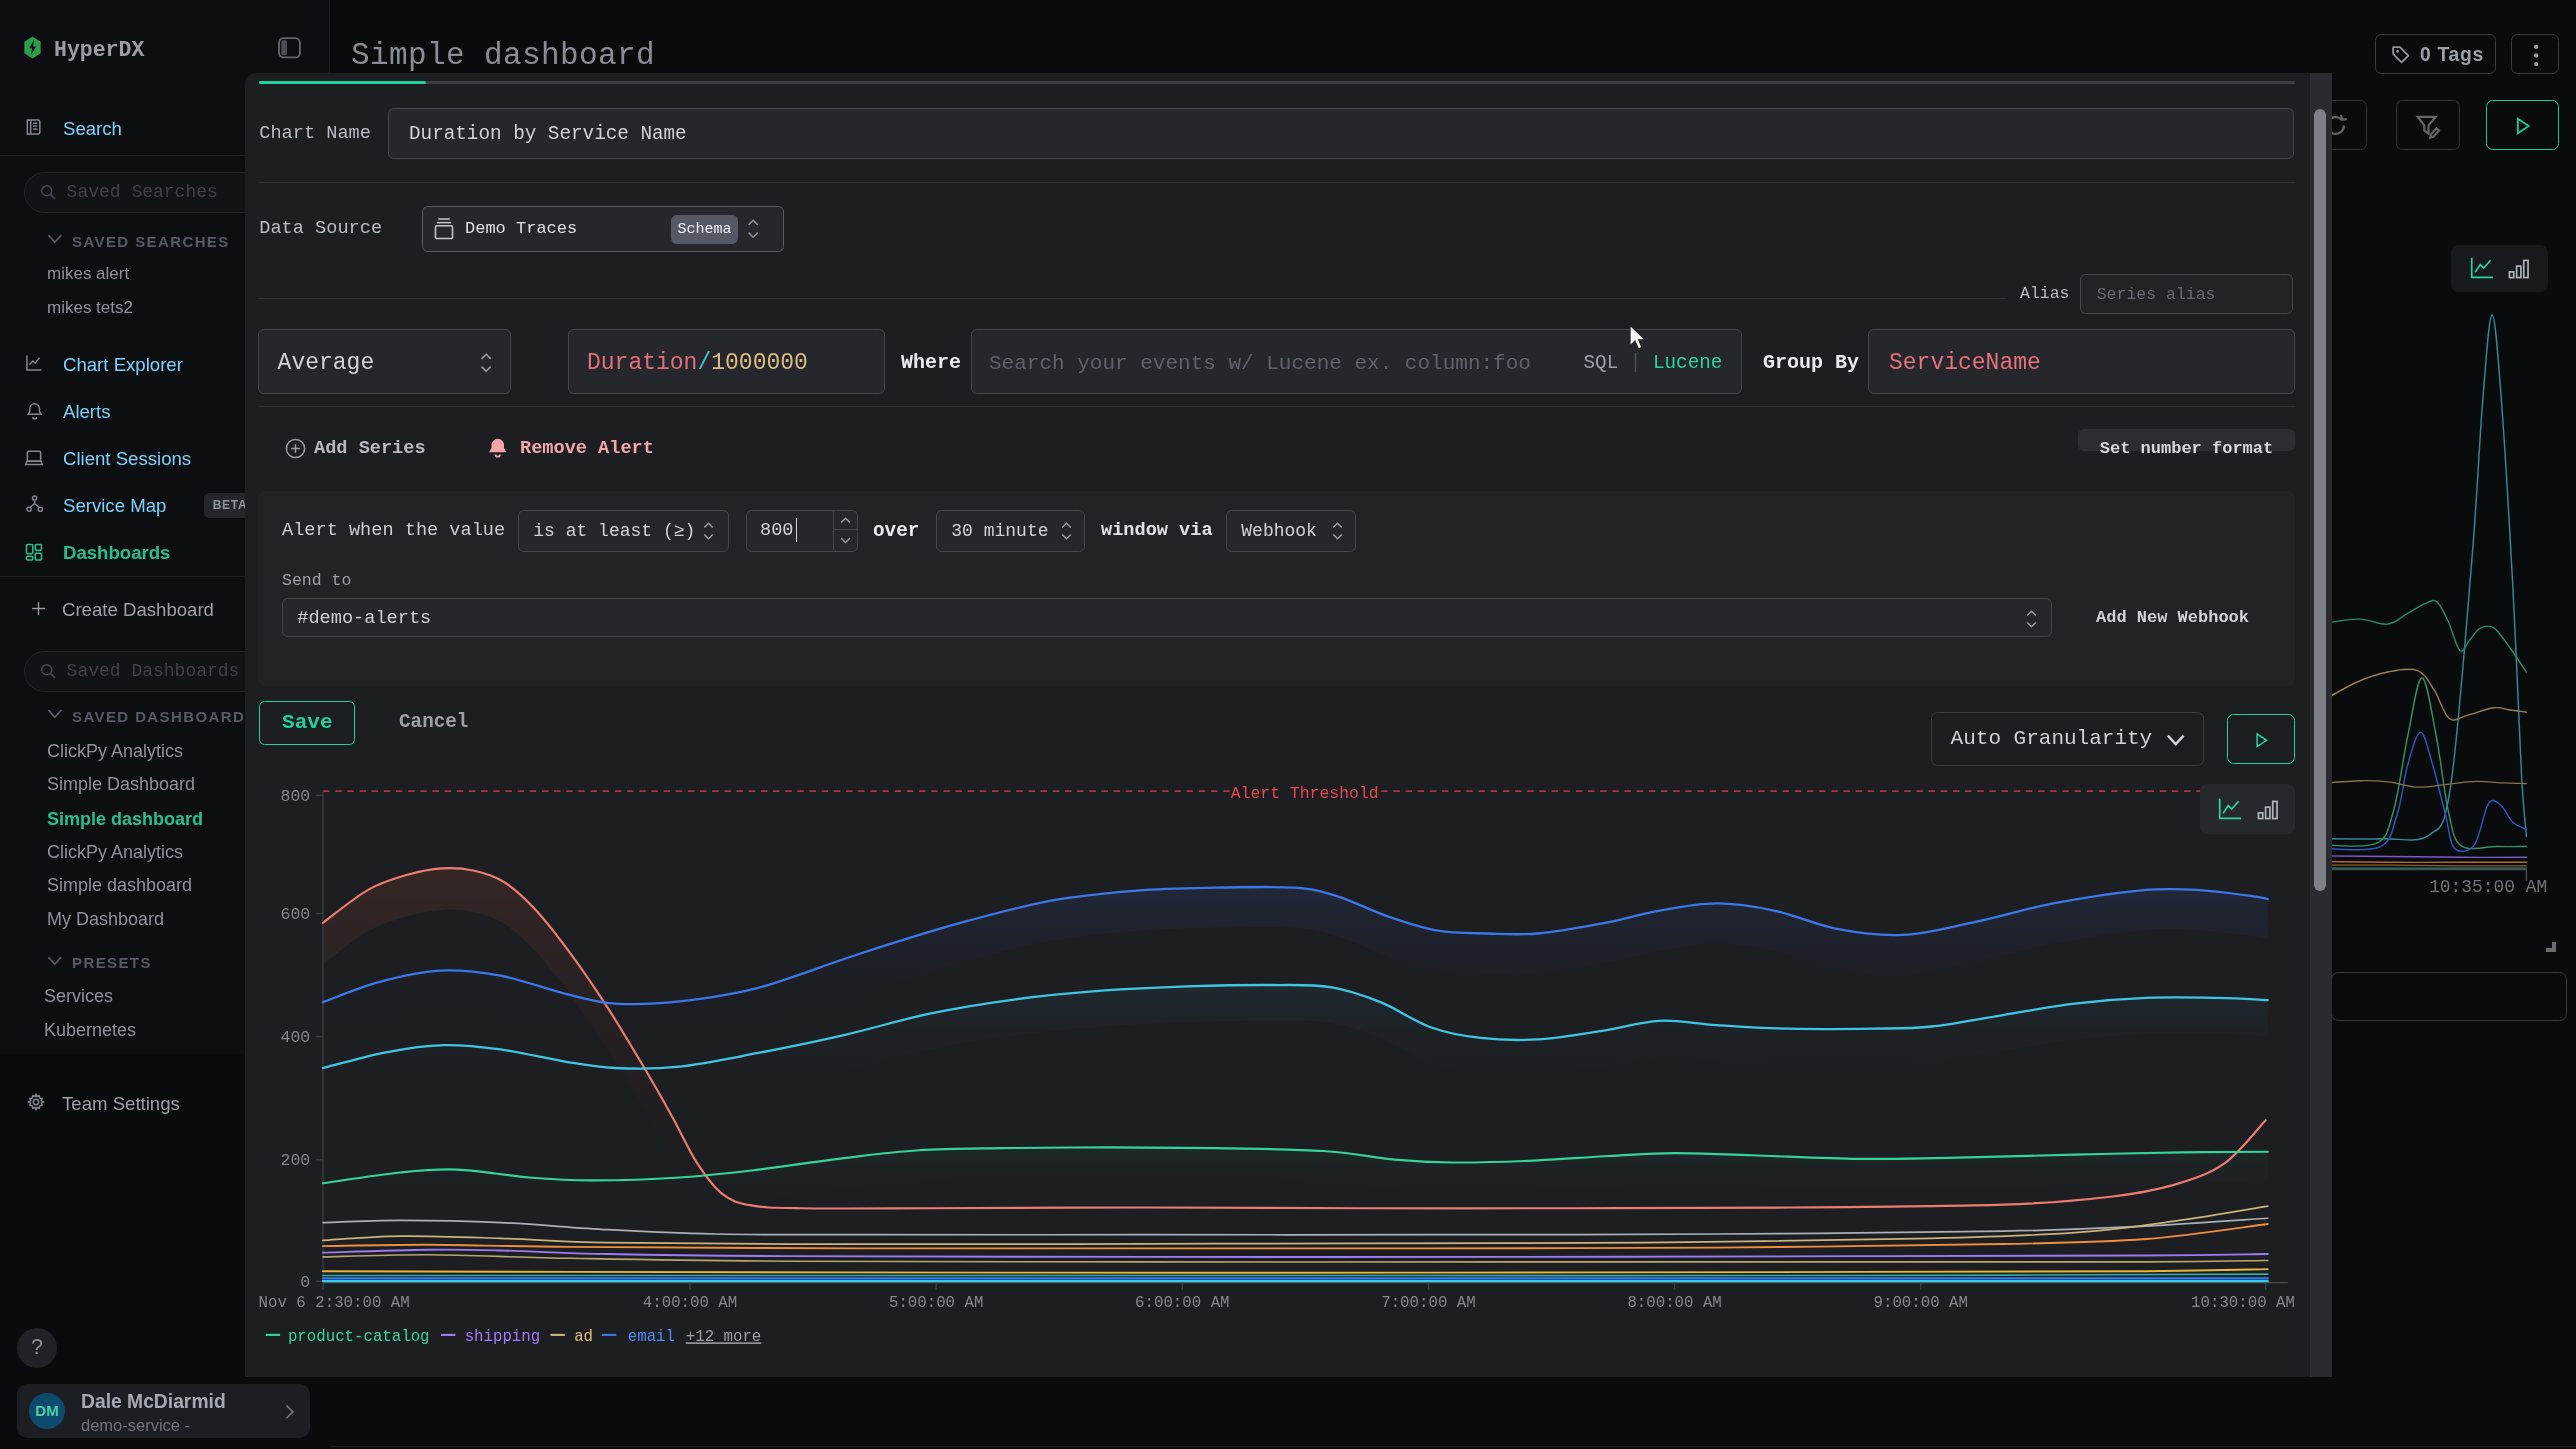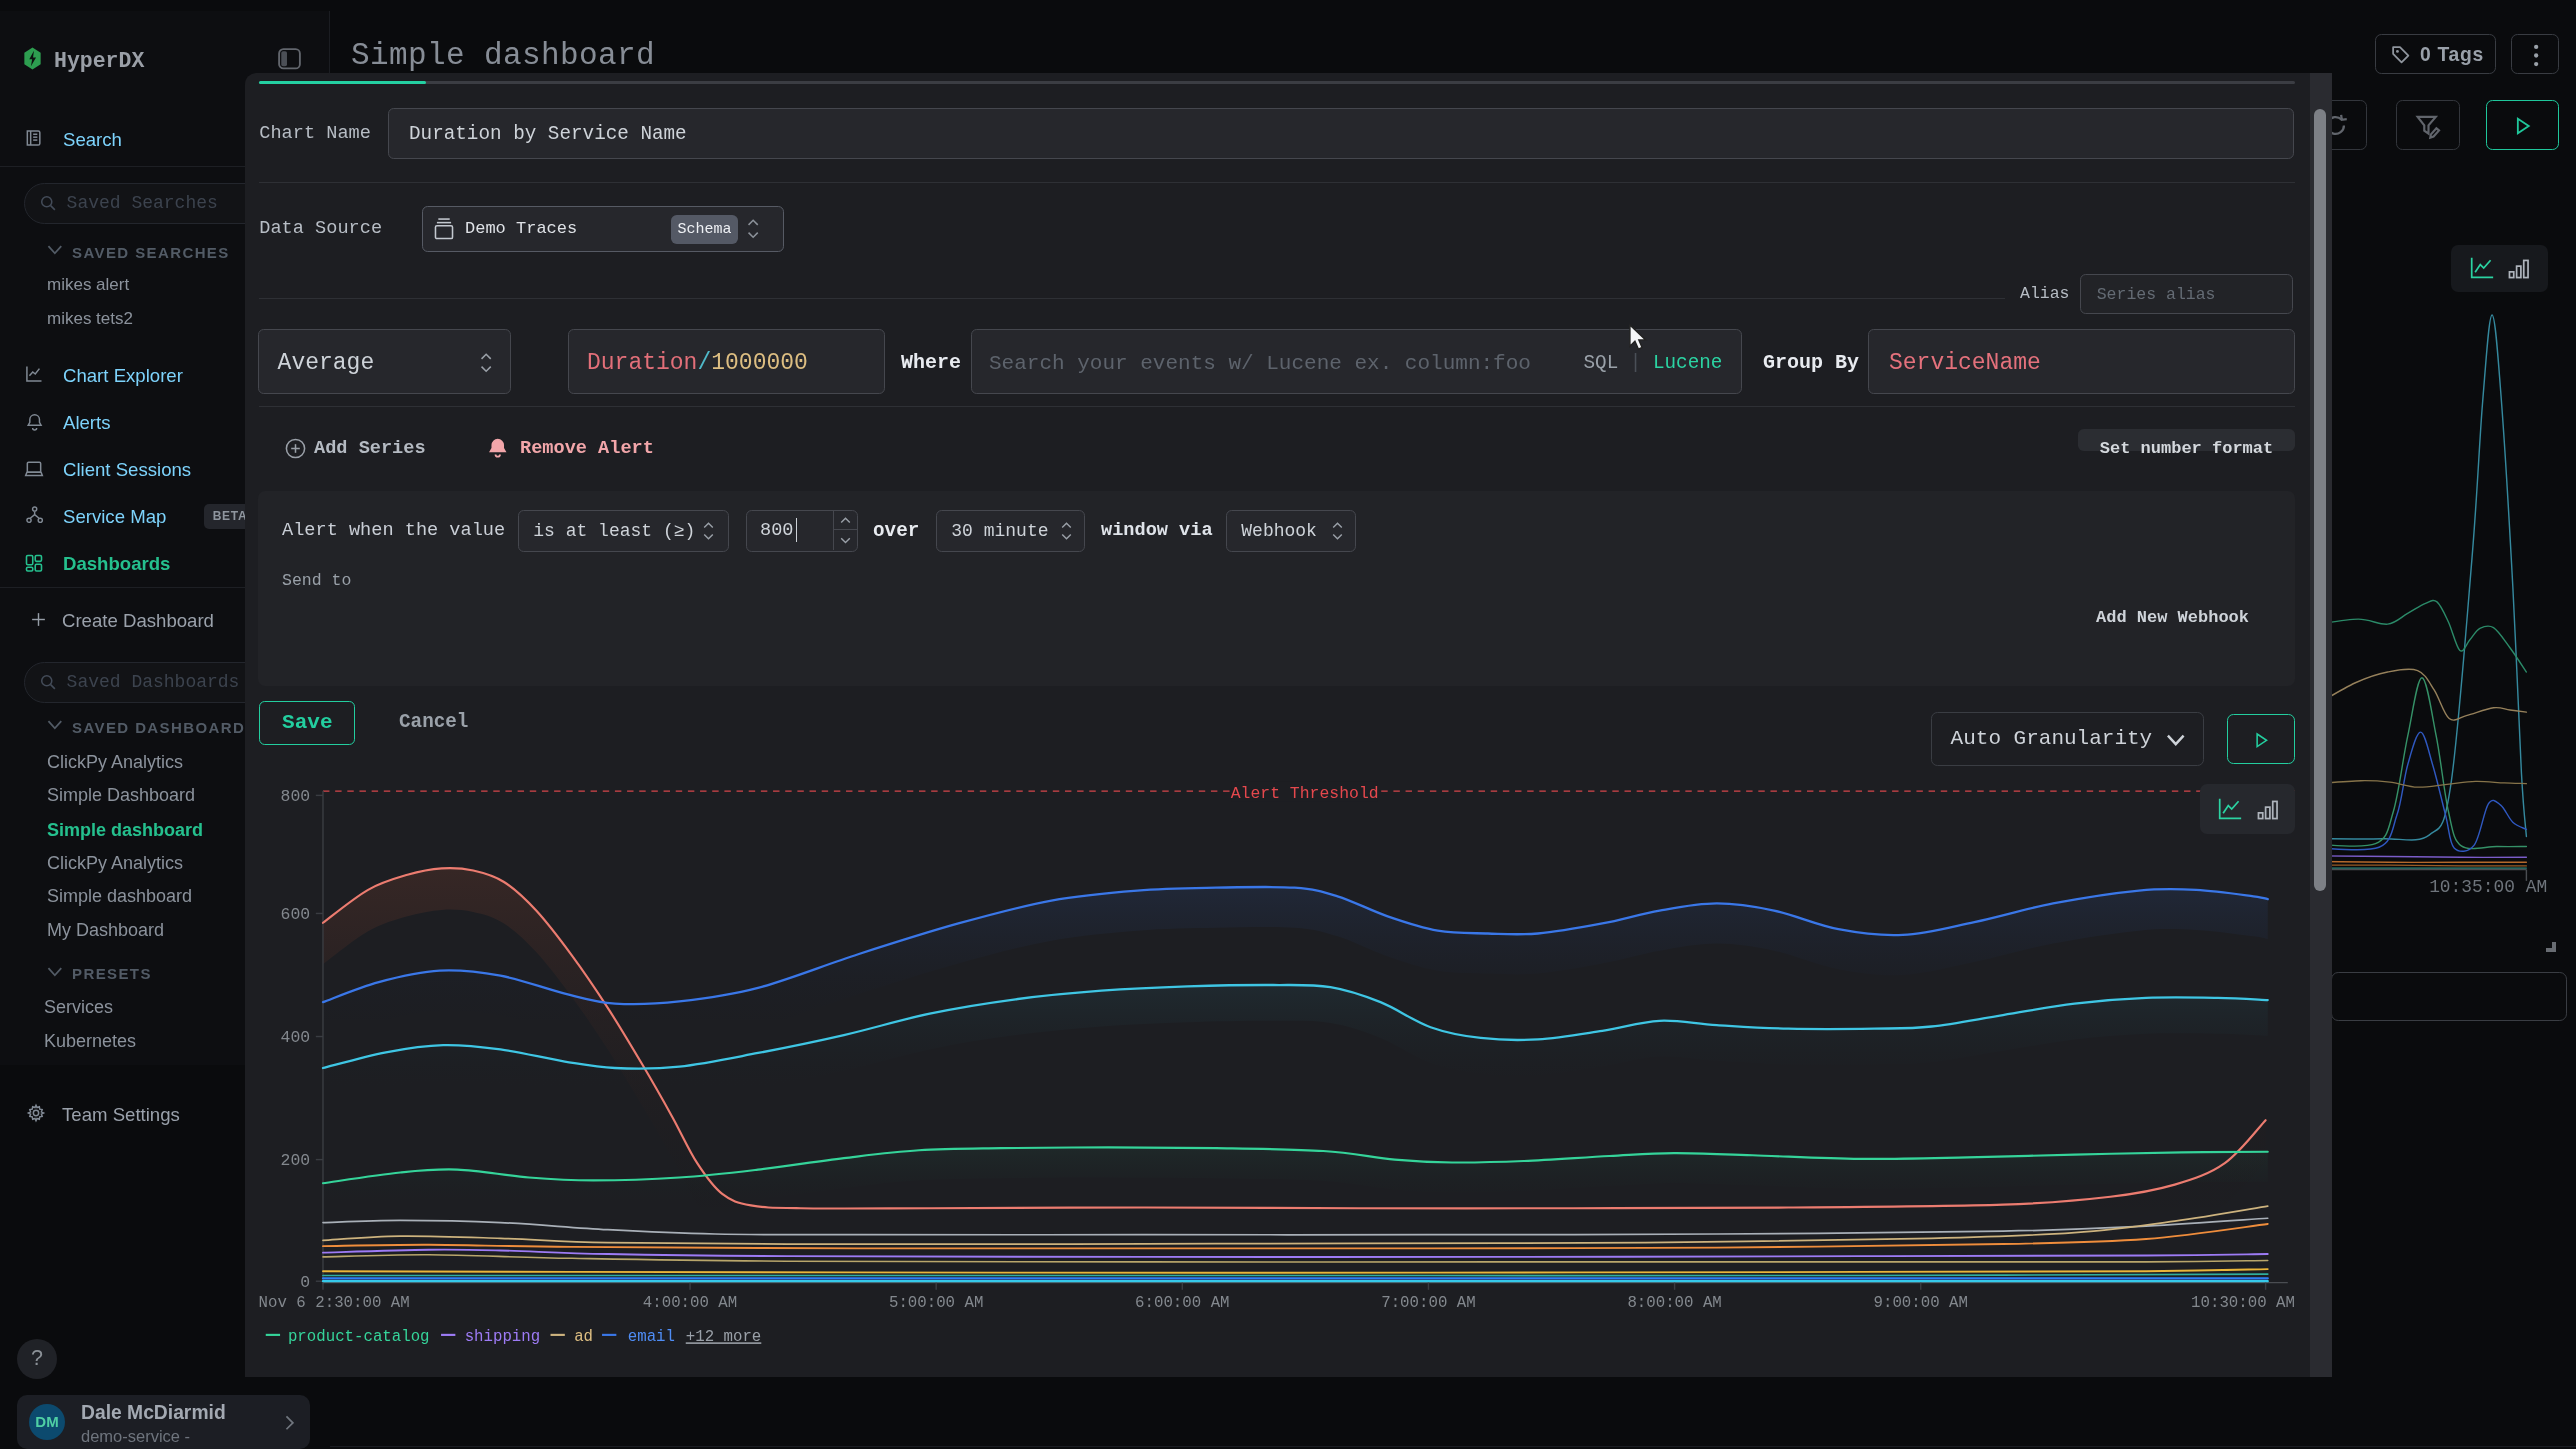--- a/index.html
+++ b/index.html
@@ -2,21 +2,21 @@
 <html style="font-size:11.4px"><head>
 <meta charset="utf-8">
 <style>
   * { margin:0; padding:0; box-sizing:border-box; }
   html,body { width:2576px; height:1450px; background:#0a0b0d; overflow:hidden; }
   body { font-family:"Liberation Sans", sans-serif; }
   .abs { position:absolute; }
   .mono { font-family:"Liberation Mono", monospace; }
   .sel { background:#26272c; border:1.4px solid #45474e; border-radius:5.7px; }
   #page { position:absolute; top:0; left:0; width:2576px; height:1450px; }
-  #sidebar { position:absolute; top:11px; left:0; width:330px; height:1054px; background:#0d0e11; border-right:0.7px solid #1b1d22; }
+  #sidebar { position:absolute; top:0; left:0; width:330px; height:1054px; background:#0d0e11; border-right:0.7px solid #1b1d22; }
   .sbitem { position:absolute; font-size:18.6px; color:#7dd3fc; }
   .sbhead { position:absolute; font-size:15px; font-weight:bold; letter-spacing:1.4px; color:#525b66; }
   .sblink { position:absolute; font-size:17px; color:#8b929c; }
   .pill { position:absolute; left:23.6px; width:284px; height:41px; border:1.4px solid #23262d; border-radius:21px; background:#121316; }
   .pill .ph { position:absolute; left:42px; top:9.3px; font-family:"Liberation Mono",monospace; font-size:18px; color:#3c434e; }
   #modal { position:absolute; left:245px; top:73px; width:2085px; height:1304px; background:#1d1e22; border-radius:11.4px 11.4px 0 0; }
   .mlabel { position:absolute; font-family:"Liberation Mono",monospace; font-size:18.6px; color:#b7bdc5; }
   .sep { position:absolute; height:0.7px; background:#2e3035; }
 </style>
 </head>
@@ -309,20 +309,27 @@
     </div>
     <div class="abs mono" style="left:843px;top:29px;font-size:18.6px;font-weight:bold;color:#dfe3e9;">window via</div>
     <div class="sel" style="position:absolute;left:968px;top:18.6px;width:130px;height:42px;">
       <div class="abs mono" style="left:14.3px;top:10px;font-size:18px;color:#ced3d9;">Webhook</div>
       <svg class="abs" style="left:104px;top:10.7px" width="13" height="20" viewBox="0 0 18 28" fill="none" stroke="#9aa0a8" stroke-width="2">
             <polyline points="3,9 9,3 15,9"></polyline>
             <polyline points="3,19 9,25 15,19"></polyline>
           </svg>
     </div>
     <div class="abs mono" style="left:24px;top:80px;font-size:16.5px;color:#99a0a8;">Send to</div>
+    <div class="sel" style="position:absolute;left:24px;top:107px;width:1770px;height:39px;border-width:1.1px;">
+      <div class="abs mono" style="left:14.3px;top:9.3px;font-size:18.6px;color:#ccd1d7;">#demo-alerts</div>
+      <svg class="abs" style="right:13px;top:10px" width="13" height="20" viewBox="0 0 18 28" fill="none" stroke="#9aa0a8" stroke-width="2">
+            <polyline points="3,9 9,3 15,9"></polyline>
+            <polyline points="3,19 9,25 15,19"></polyline>
+          </svg>
+    </div>
     <div class="abs mono" style="left:1838px;top:117px;font-size:17px;font-weight:bold;color:#ced3d9;">Add New Webhook</div>
   </div>
 
   <div class="abs mono" style="left:14.3px;top:628px;width:96px;height:44px;border:1.4px solid #23ce9f;border-radius:5.7px;font-size:21px;font-weight:bold;color:#23ce9f;text-align:center;line-height:42px;">Save</div>
   <div class="abs mono" style="left:154px;top:638px;font-size:19.3px;font-weight:bold;color:#9aa1a9;">Cancel</div>
 
   <div class="abs" style="left:1686px;top:639px;width:273px;height:54px;border:1.4px solid #3a3d43;border-radius:6.4px;">
     <div class="abs mono" style="left:18.6px;top:14.3px;font-size:21px;color:#ced3d9;">Auto Granularity</div>
     <svg class="abs" style="left:233px;top:18.6px" width="21.5" height="15.7" viewBox="0 0 30 22" fill="none" stroke="#ced3d9" stroke-width="3.4">
           <polyline points="4,5 15,17 26,5"></polyline>

